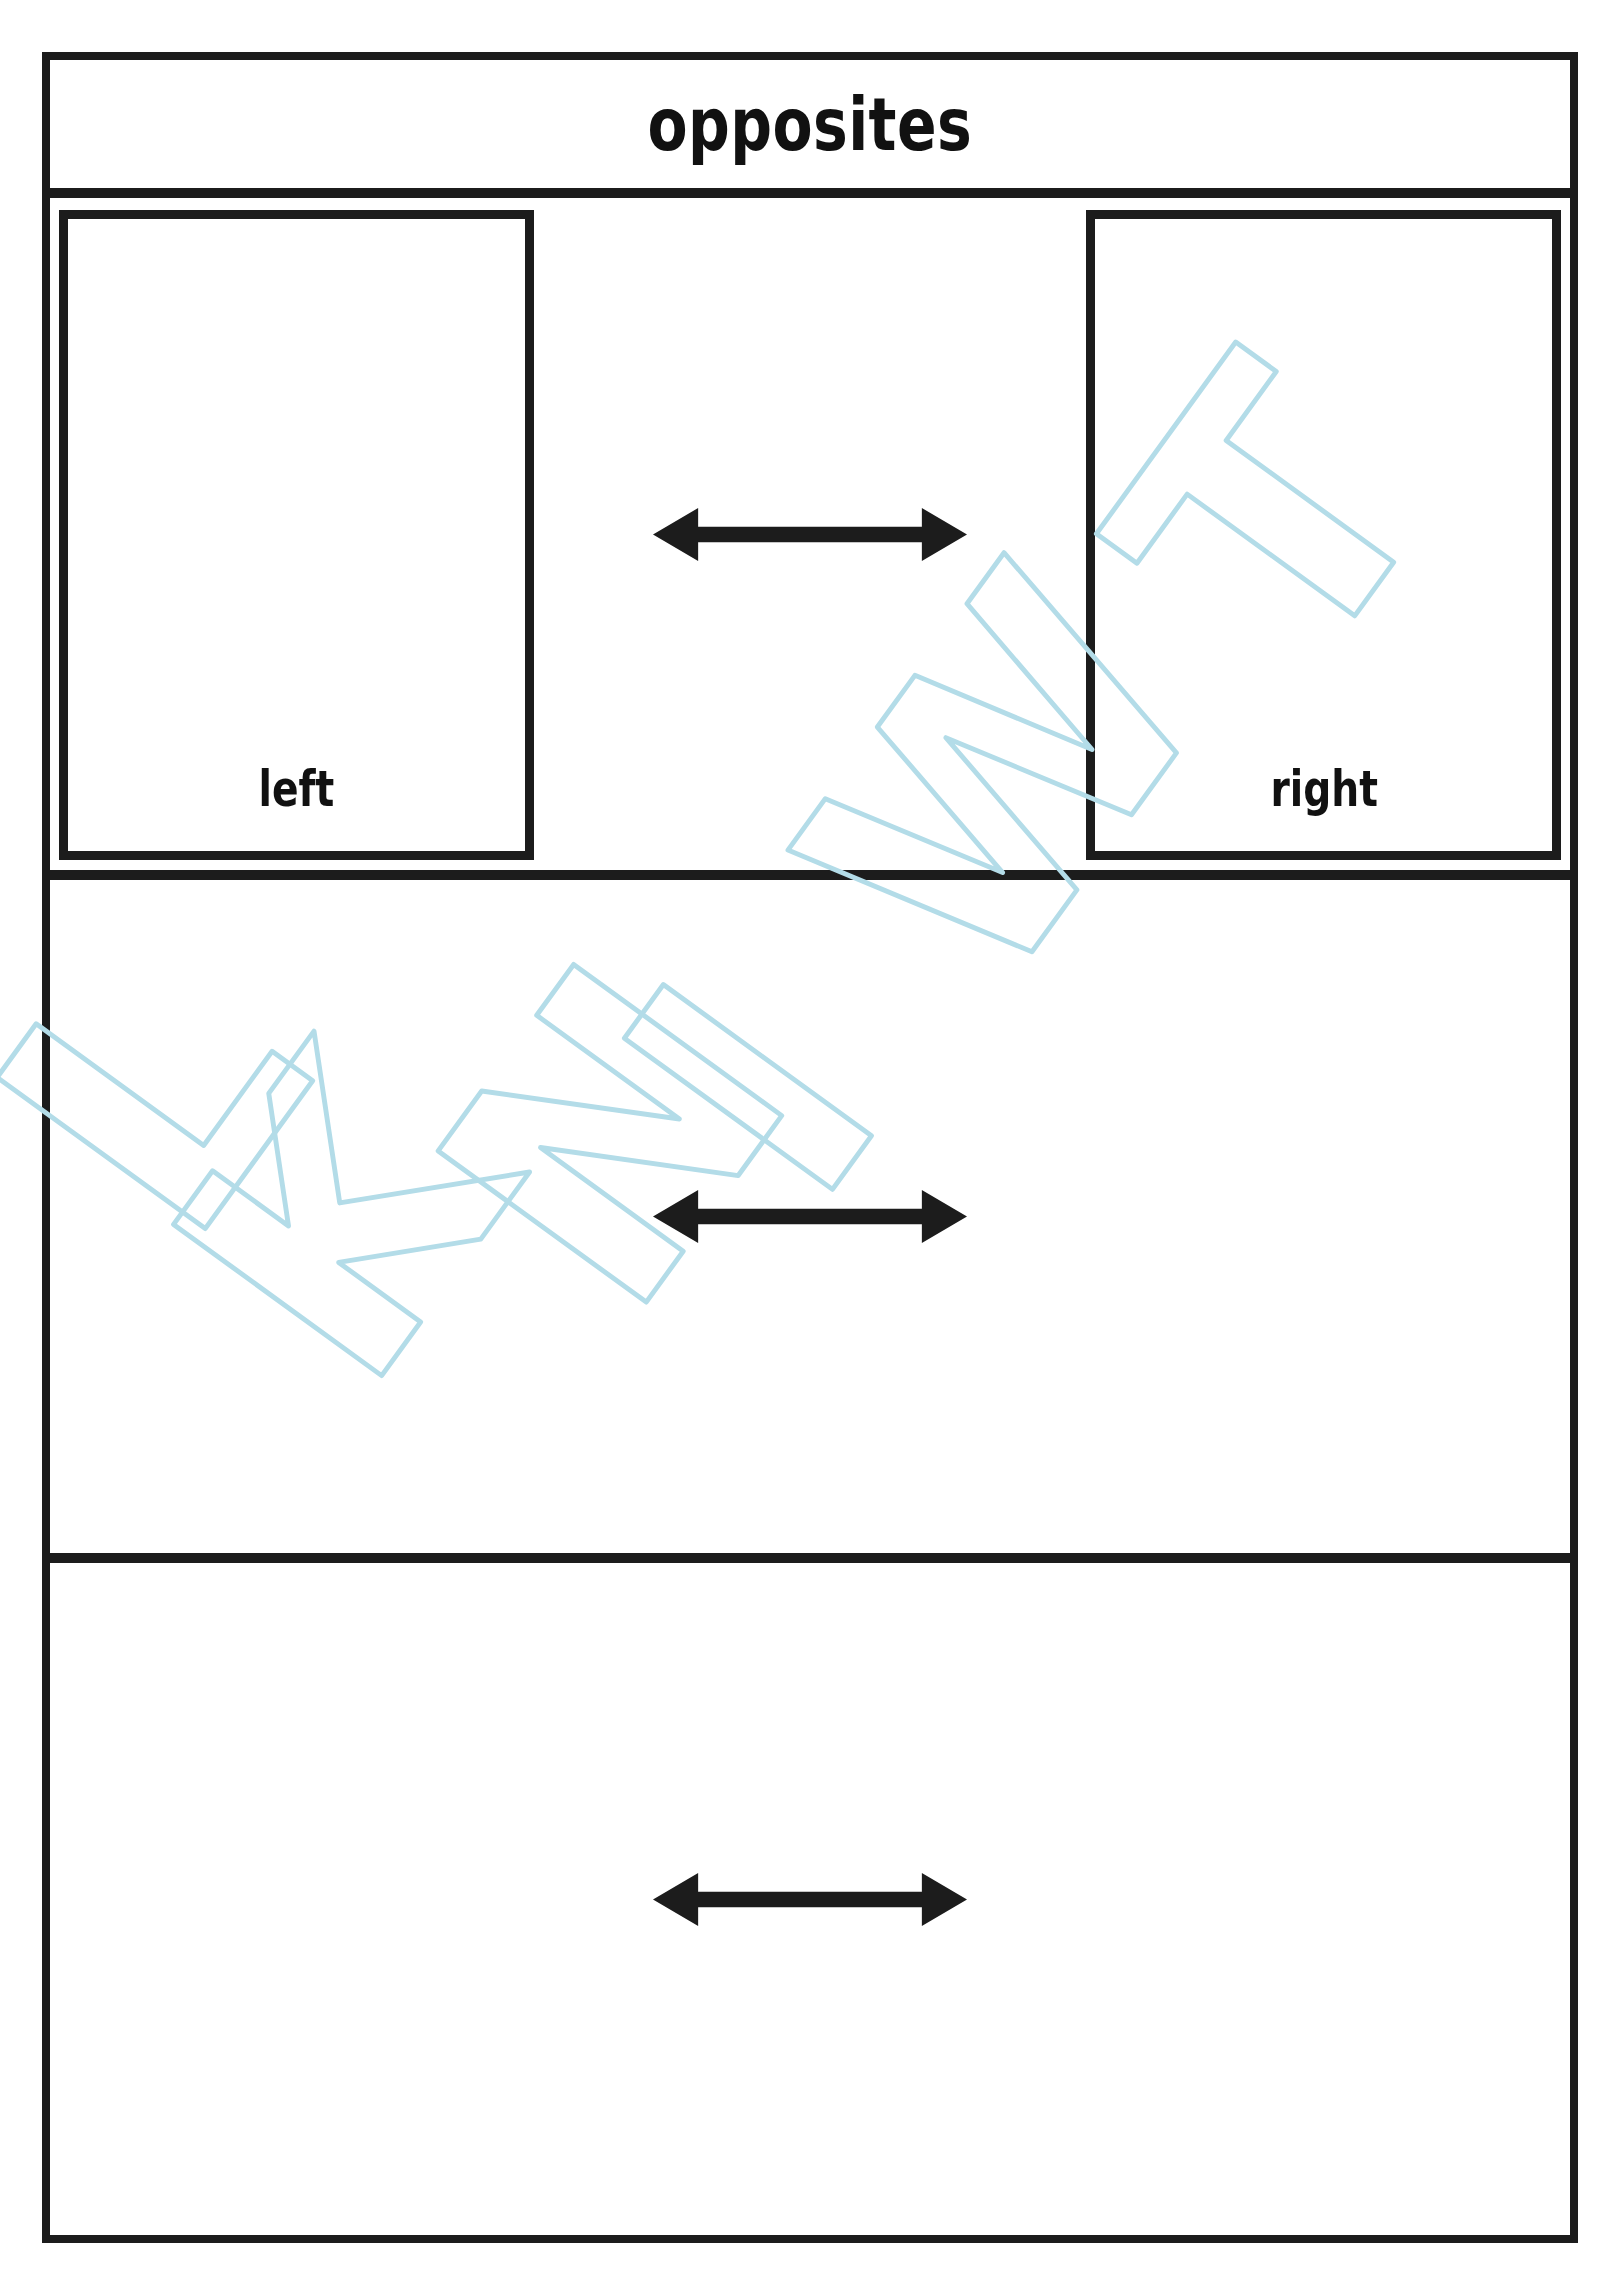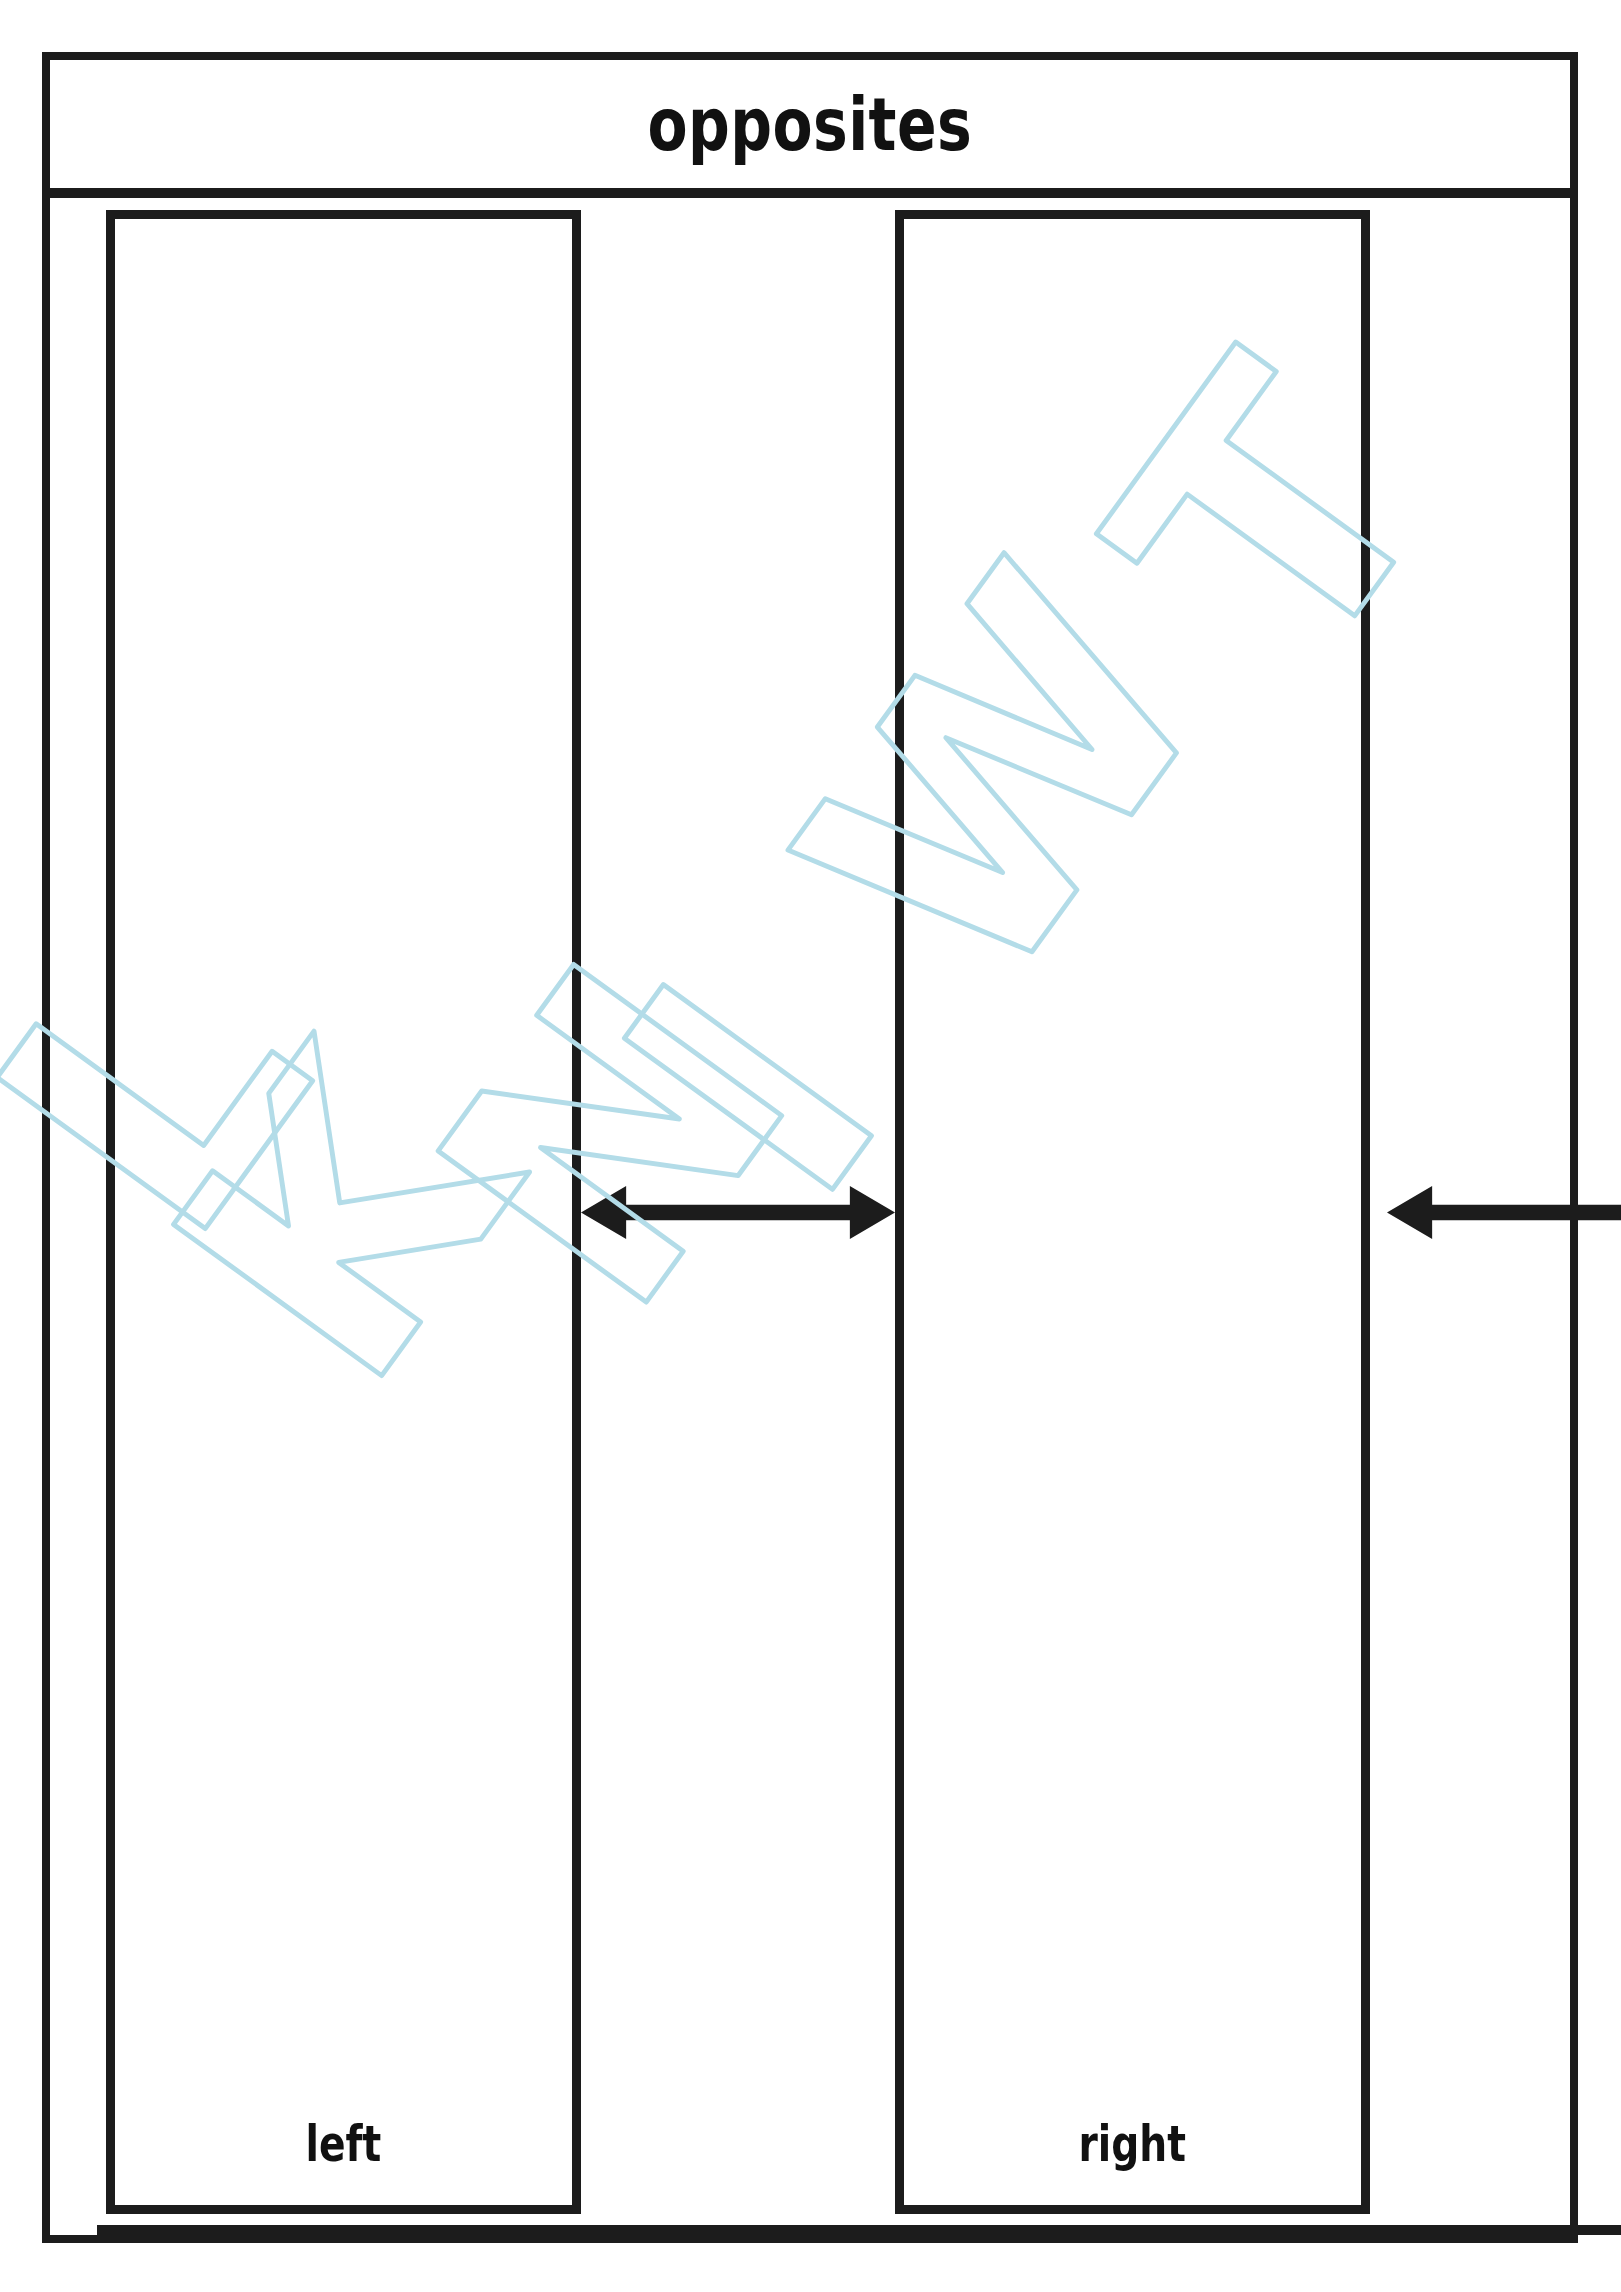--- a/index.html
+++ b/index.html
@@ -50,23 +50,22 @@
     transform: scaleX(0.80);
     transform-origin: center center;
     letter-spacing: 0.5px;
     white-space: nowrap;
   }
 
   
   #rows {
     flex: 1 1 auto;
     display: flex;
-    flex-direction: row;
+    flex-direction: column;
     background: transparent;
-    padding-left: 47px;
   }
   .pair-row {
     flex: 1 1 0;
     position: relative;
     display: flex;
     align-items: stretch;
     border-bottom: 10.8px solid #1c1c1c;
     padding: 11.8px 8.8px 10.8px 8.8px;
     box-sizing: border-box;
     background: transparent;

